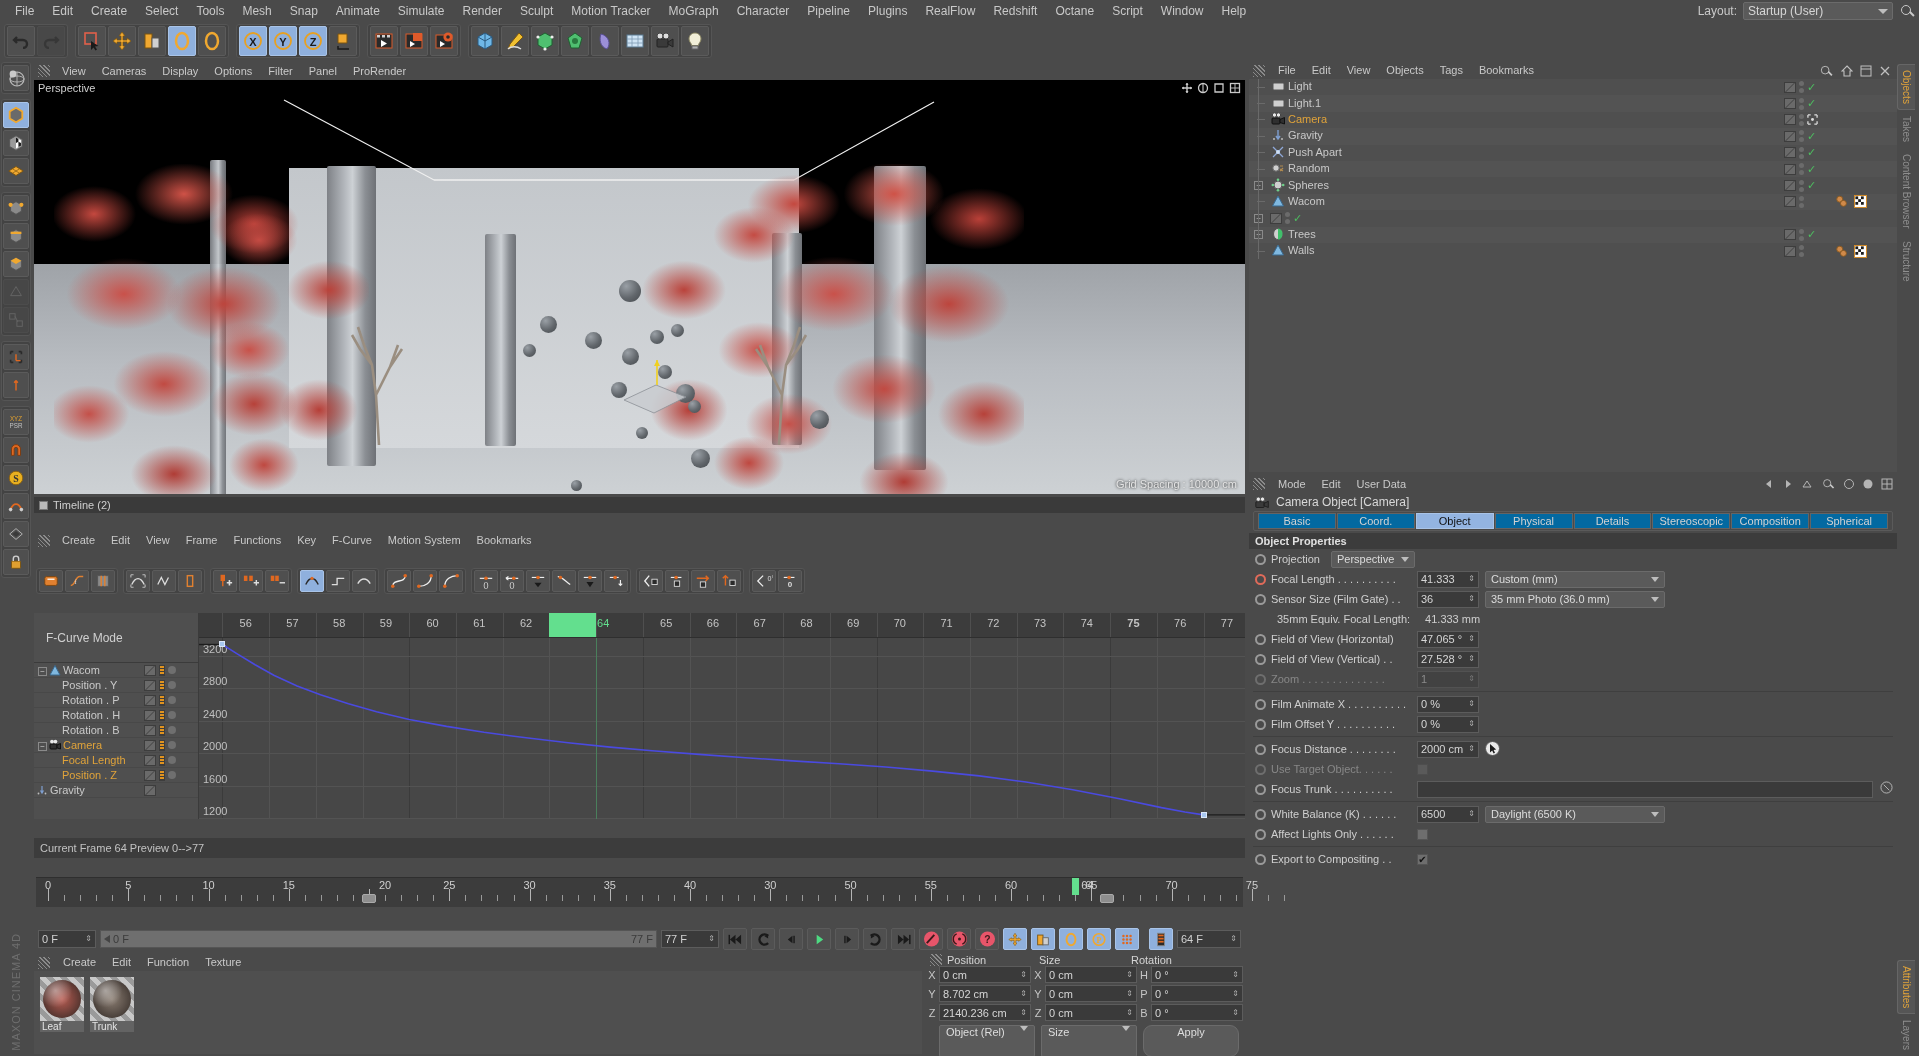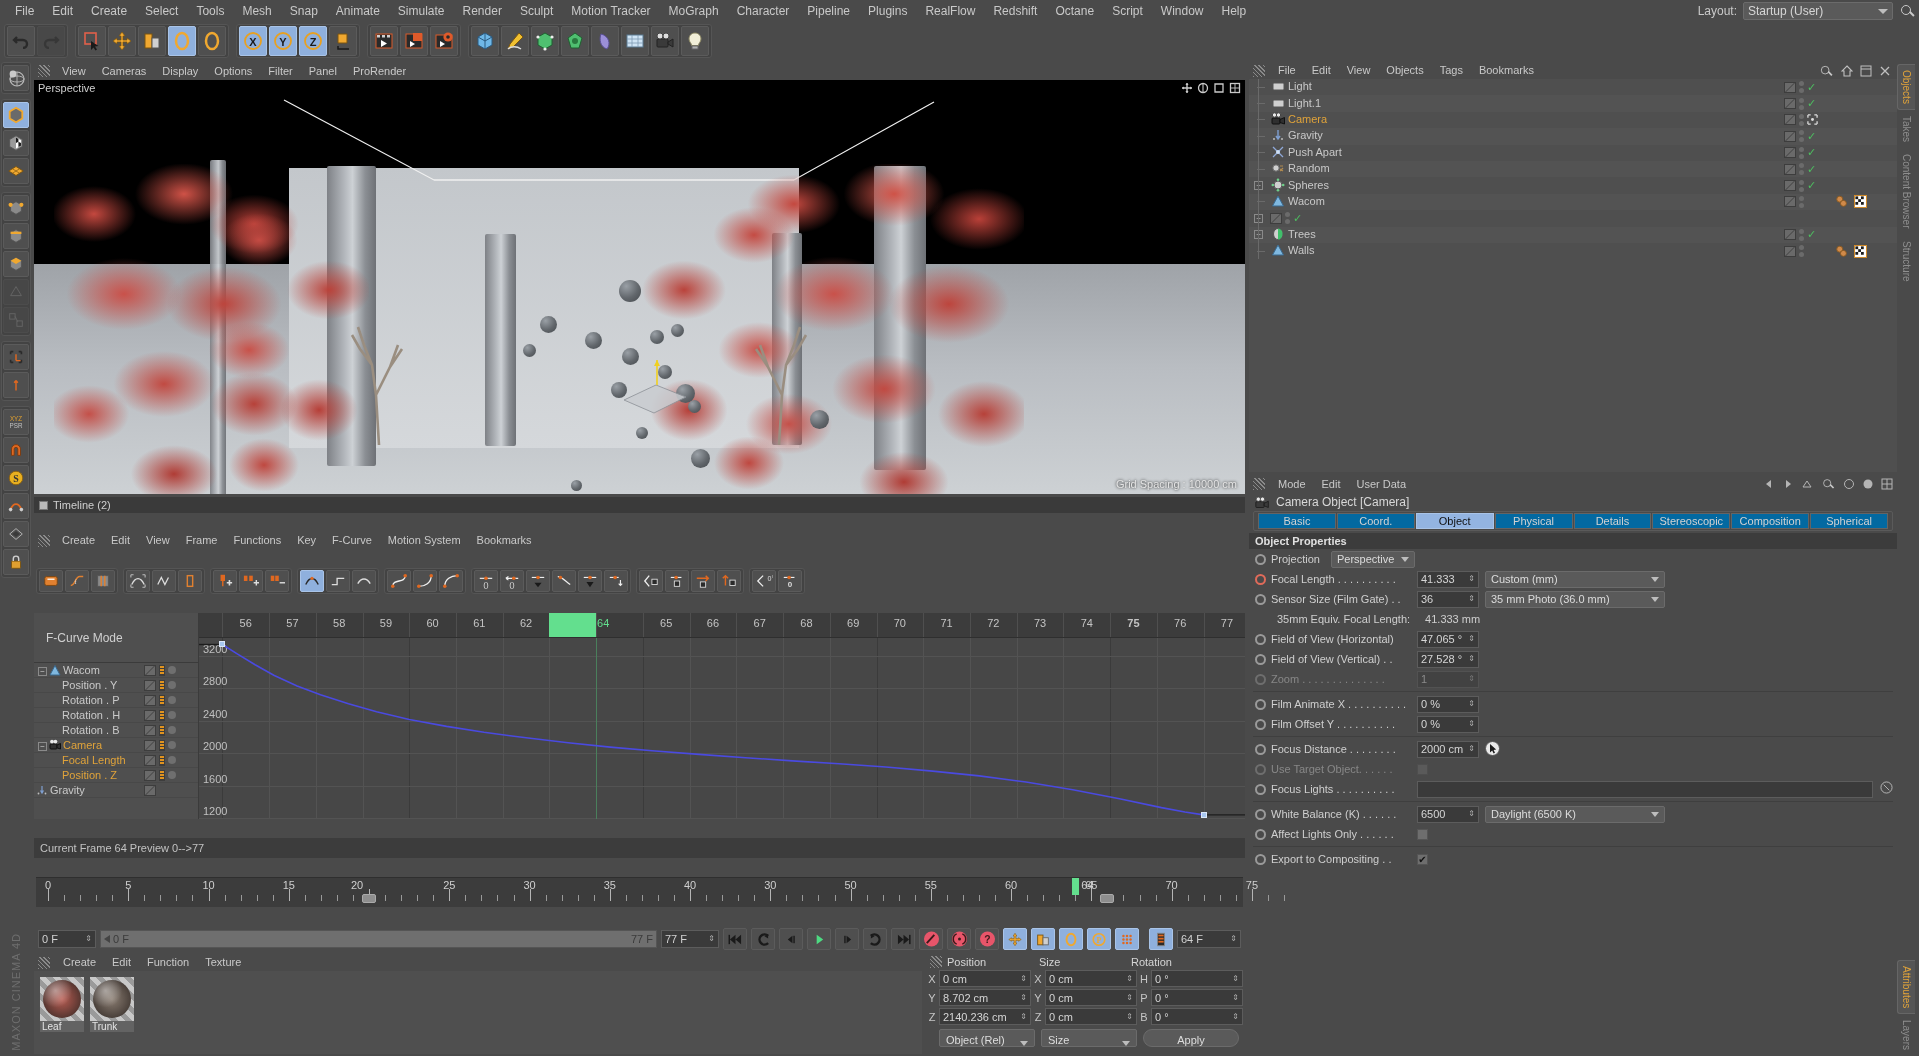--- a/index.html
+++ b/index.html
@@ -134,21 +134,21 @@
   .mat .ball{width:38px;height:38px;border-radius:50%;}
   .mat .nm{font-size:10px;color:#e4e4e4;background:#636363;text-align:left;padding-left:2px;margin-top:0px;}
   .coordpanel{width:320px;flex:0 0 320px;background:#4a4a4a;display:flex;flex-direction:column;}
   .coord-head{height:16px;display:flex;align-items:center;font-size:11px;color:#d5d5d5;}
   .coord-head .hdl{width:12px;height:12px;margin:0 5px;background:repeating-linear-gradient(45deg,#8a8a8a 0 1px,transparent 1px 3px);}
   .coord-head .c{width:92px;}
   .crow{height:17px;display:flex;align-items:center;gap:2px;margin-bottom:2px;}
   .crow .ax{width:10px;font-size:11px;color:#c6c6c6;text-align:center;}
   .crow .f{width:92px;}
   .coordbtns{display:flex;gap:6px;padding-left:14px;margin-top:2px;}
-  .cbtn{background:#5a5a5a;border:1px solid #6b6b6b;border-radius:2px;height:18px;display:flex;align-items:flex-end;justify-content:center;font-size:11px;color:#ddd;padding:0 6px;}
+  .cbtn{background:#5a5a5a;border:1px solid #6b6b6b;border-radius:2px;height:32px;display:flex;align-items:flex-start;justify-content:center;font-size:11px;color:#ddd;padding:0 6px;}
   .cbtn.wide{width:96px;justify-content:space-between;}
   .cbtn.round{border-radius:9px;width:96px;}
 
   
   .om{flex:0 0 410px;background:#4a4a4a;display:flex;flex-direction:column;margin:2px 0 0 2px;}
   .om-list{flex:1;background:#4f4f4f;overflow:hidden;position:relative;}
   .orow{height:16.4px;display:flex;align-items:center;font-size:11px;position:relative;}
   .orow:nth-child(odd){background:#4f4f4f;}
   .orow:nth-child(even){background:#535353;}
   .orow .tree-ind{width:18px;display:flex;align-items:center;justify-content:flex-end;padding-right:2px;}
@@ -1100,21 +1100,21 @@
             <div class="t" style="left: 1167.74px;"></div>
             <div class="t" style="left: 1183.79px;"></div>
             <div class="t" style="left: 1199.84px;"></div>
             <div class="t big" style="left: 1215.9px;"></div>
             <div class="t" style="left: 1231.95px;"></div>
             <div class="t" style="left: 1248px;"></div>
             <div class="num" style="left: 12px;">0</div>
             <div class="num" style="left: 92.2597px;">5</div>
             <div class="num" style="left: 172.519px;">10</div>
             <div class="num" style="left: 252.779px;">15</div>
-            <div class="num" style="left: 321px;">20</div>
+            <div class="num" style="left: 349px;">20</div>
             <div class="num" style="left: 413.299px;">25</div>
             <div class="num" style="left: 493.558px;">30</div>
             <div class="num" style="left: 573.818px;">35</div>
             <div class="num" style="left: 654.078px;">40</div>
             <div class="num" style="left: 734.338px;">30</div>
             <div class="num" style="left: 814.597px;">50</div>
             <div class="num" style="left: 894.857px;">55</div>
             <div class="num" style="left: 975.117px;">60</div>
             <div class="num" style="left: 1055.38px;">65</div>
             <div class="num" style="left: 1135.64px;">70</div>
@@ -1759,21 +1759,21 @@
                   <path d="M5 3 L5 11.5 L7.2 9.4 L8.6 12.4 L10 11.8 L8.6 8.9 L11.2 8.6 Z" fill="#1a1a1a"></path>
                 </svg></span>
             </div>
             <div class="prow dimmed" style="position: relative;">
               <span class="radio"></span>
               <span class="plabel">Use Target Object. . . . . .</span>
               <span class="chkbox" style="position:absolute;left:168px"></span>
             </div>
             <div class="prow" style="position: relative;">
               <span class="radio"></span>
-              <span class="plabel">Focus Lights . . . . . . . . . .</span>
+              <span class="plabel">Focus Trunk . . . . . . . . . .</span>
               <span class="fld" style="position:absolute;left:168px;right:24px;width:auto">
                 <span></span>
               </span>
               <span style="position:absolute;right:4px"><svg width="13" height="13" viewBox="0 0 14 14">
                   <circle cx="7" cy="7" r="6" fill="none" stroke="#bbb"></circle>
                   <path d="M4 4 L10 10" stroke="#bbb"></path>
                 </svg></span>
             </div>
             <div class="divider"></div>
             <div class="prow" style="position: relative;">

